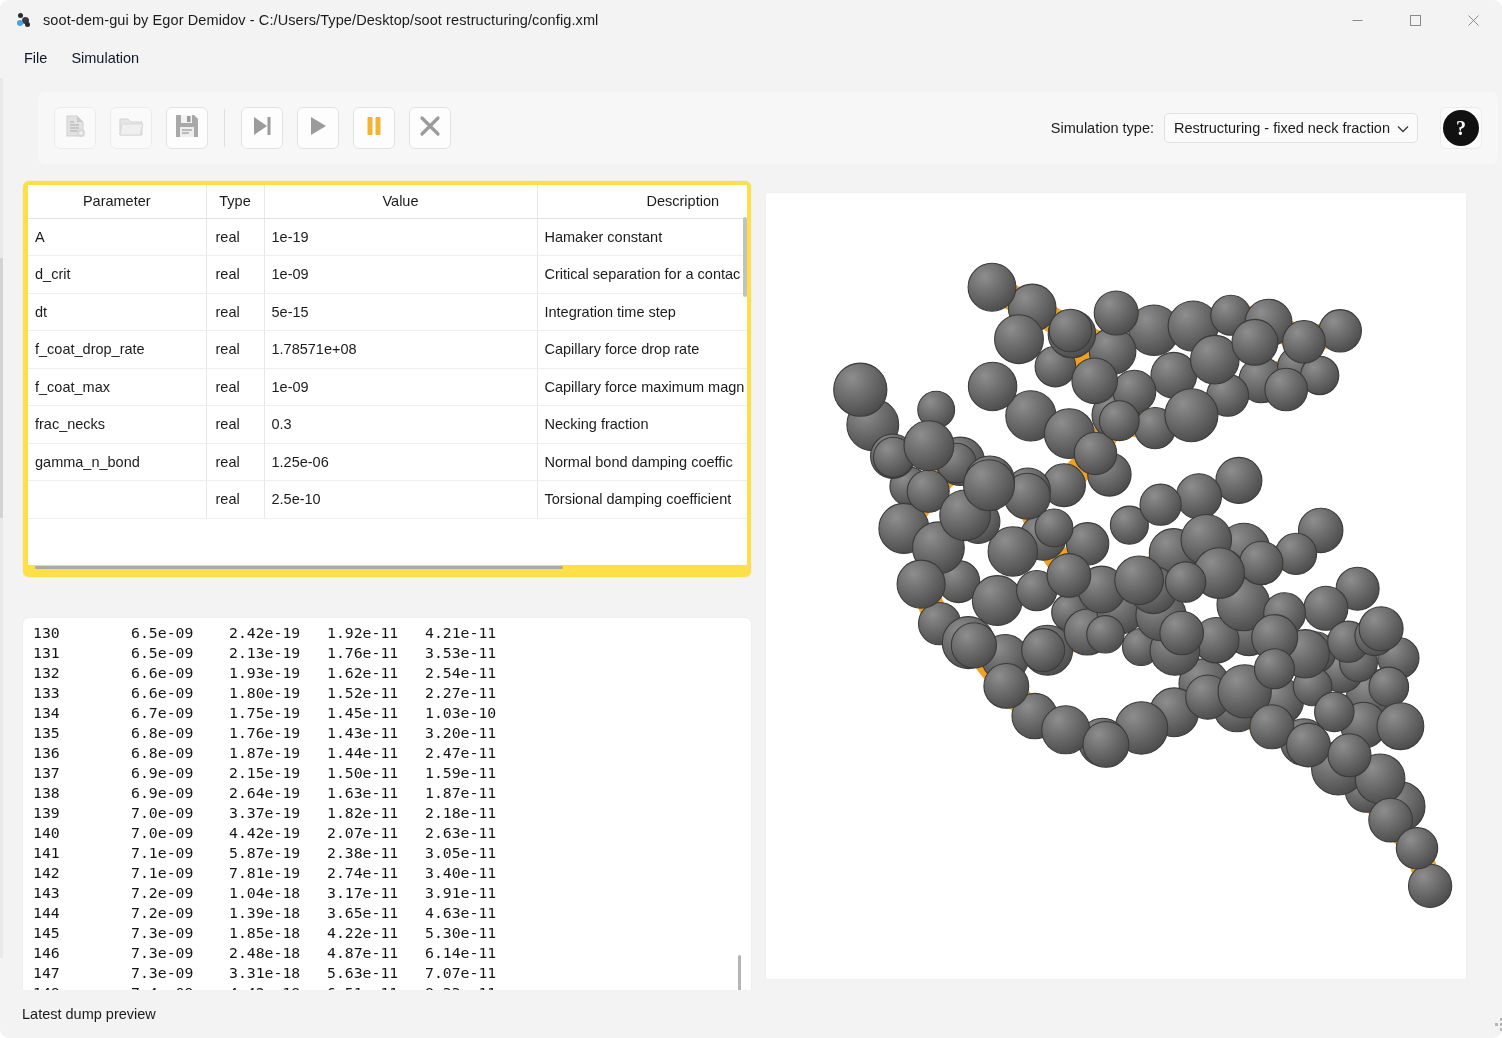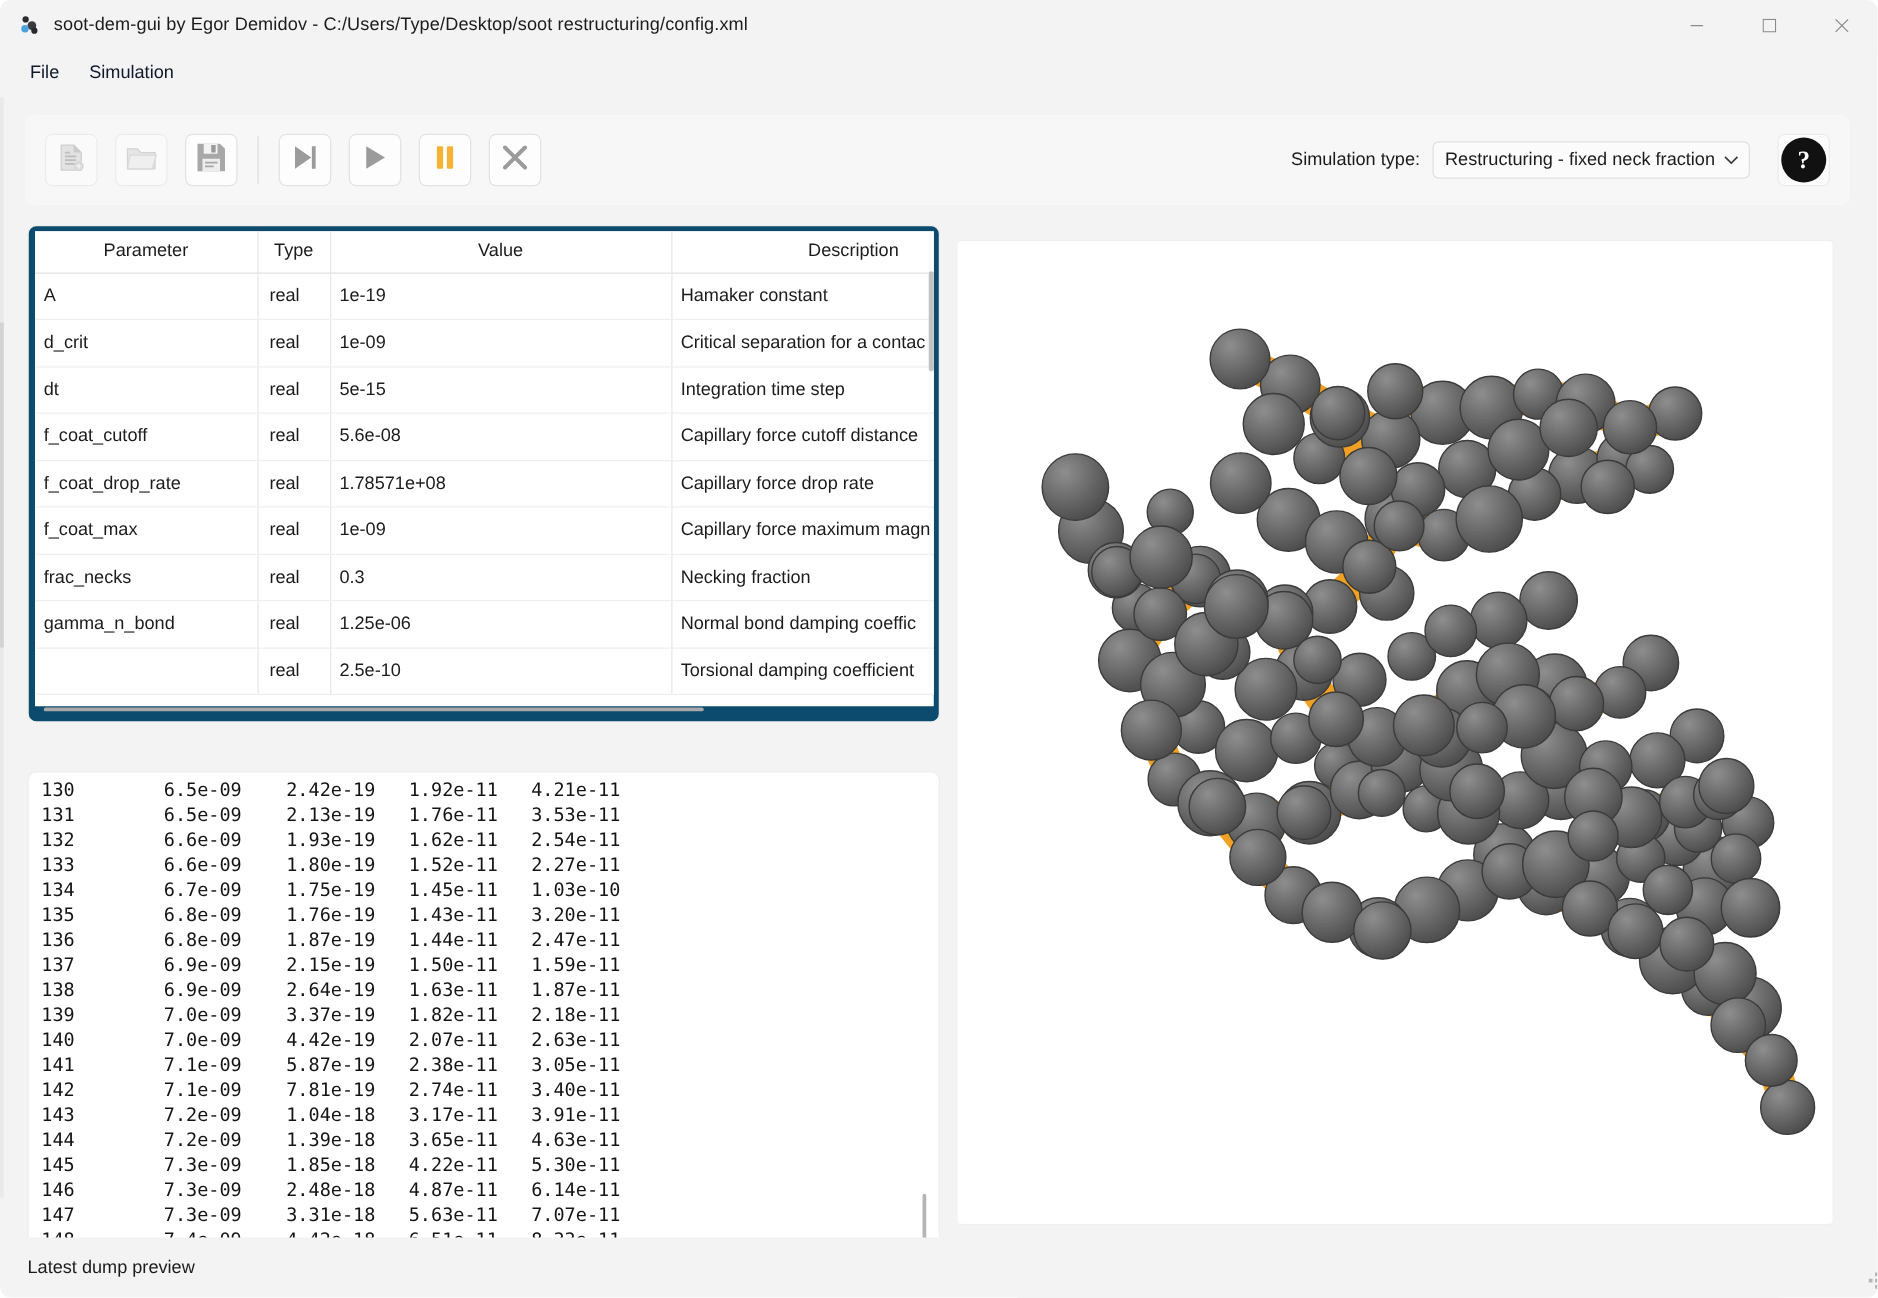--- a/index.html
+++ b/index.html
@@ -50,21 +50,21 @@
     position: absolute; left: 0; top: 40px; width: 1502px; height: 35px;
     display: flex; align-items: center; padding-left: 12px;
   }
   .menu-item {
     font-size: 14.5px; color: #0f172a; padding: 4px 12px; border-radius: 4px;
     white-space: nowrap;
   }
 
   
   #toolbar {
-    position: absolute; left: 20px; top: 92px; width: 1460px; height: 72px;
+    position: absolute; left: 38px; top: 92px; width: 1460px; height: 72px;
     background: #f7f7f7; border-radius: 7px;
     display: flex; align-items: center;
   }
   #tb-left { display: flex; align-items: center; padding-left: 9px; }
   .tbtn {
     width: 42px; height: 42px; margin: 0 7px;
     border: 1px solid #e3e3e3; border-radius: 6px; background: #fdfdfd;
     display: flex; align-items: center; justify-content: center;
   }
   .tbtn.flat { border-color: #ececec; background: #fafafa; }
@@ -93,21 +93,21 @@
   }
 
   
   #left-col {
     position: absolute; left: 22px; top: 180px; width: 730px; height: 810px;
   }
 
   
   #table-card {
     position: absolute; left: 0; top: 0; width: 730px; height: 398px;
-    background: #0c4a6e; border: 1px solid #eeeeee; border-radius: 7px;
+    background: #fde047; border: 1px solid #eeeeee; border-radius: 7px;
     overflow: hidden;
   }
   #table-clip {
     position: absolute; left: 5px; top: 4px; width: 719px; height: 380px;
     overflow: hidden; background: #ffffff;
   }
   table#ptable {
     border-collapse: collapse; width: 800px; table-layout: fixed;
     font-size: 14.5px; color: #1b1b1b;
   }
@@ -364,26 +364,20 @@
                 <td class="cell-param">d_crit</td>
                 <td class="cell-type">real</td>
                 <td class="cell-value">1e-09</td>
                 <td class="cell-desc">Critical separation for a contac</td>
               </tr>
               <tr>
                 <td class="cell-param">dt</td>
                 <td class="cell-type">real</td>
                 <td class="cell-value">5e-15</td>
                 <td class="cell-desc">Integration time step</td>
-              </tr>
-              <tr>
-                <td class="cell-param">f_coat_cutoff</td>
-                <td class="cell-type">real</td>
-                <td class="cell-value">5.6e-08</td>
-                <td class="cell-desc">Capillary force cutoff distance</td>
               </tr>
               <tr>
                 <td class="cell-param">f_coat_drop_rate</td>
                 <td class="cell-type">real</td>
                 <td class="cell-value">1.78571e+08</td>
                 <td class="cell-desc">Capillary force drop rate</td>
               </tr>
               <tr>
                 <td class="cell-param">f_coat_max</td>
                 <td class="cell-type">real</td>

